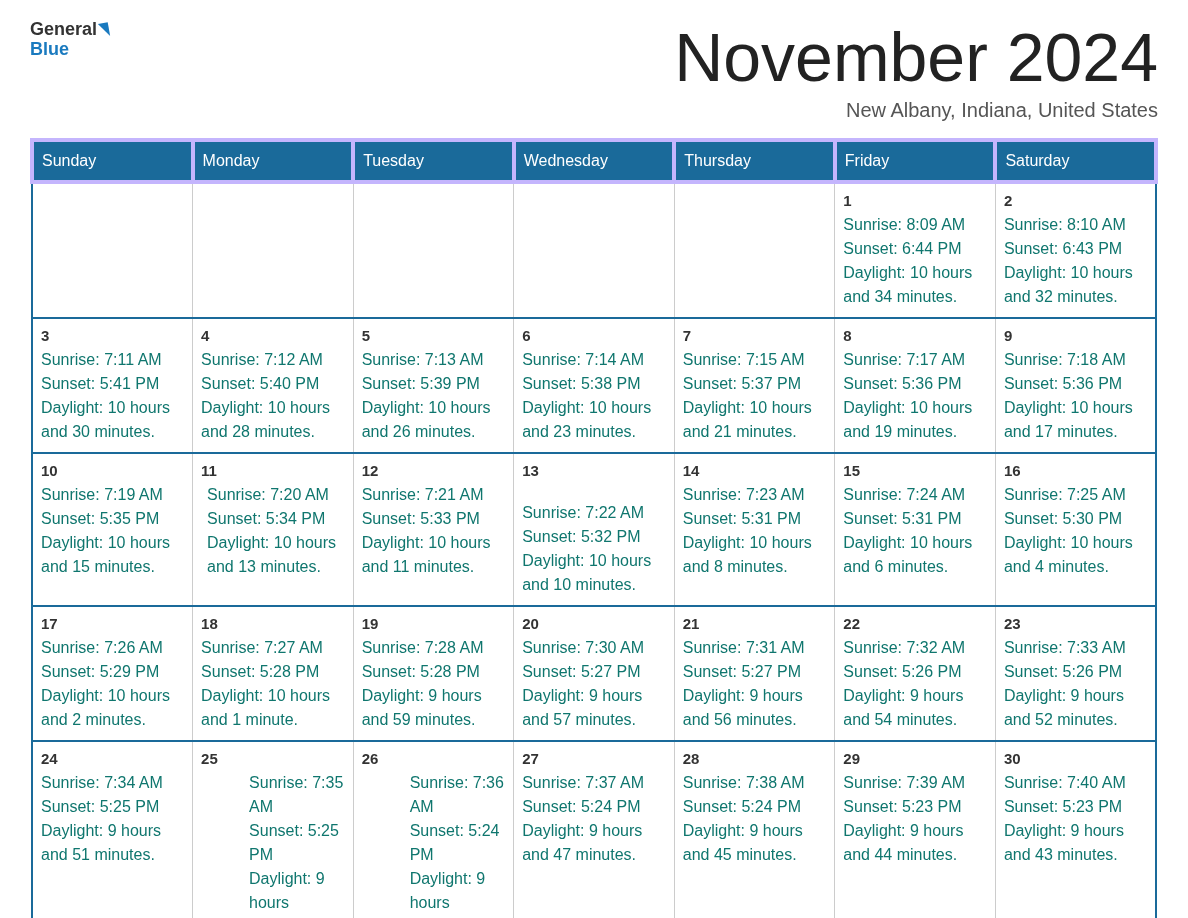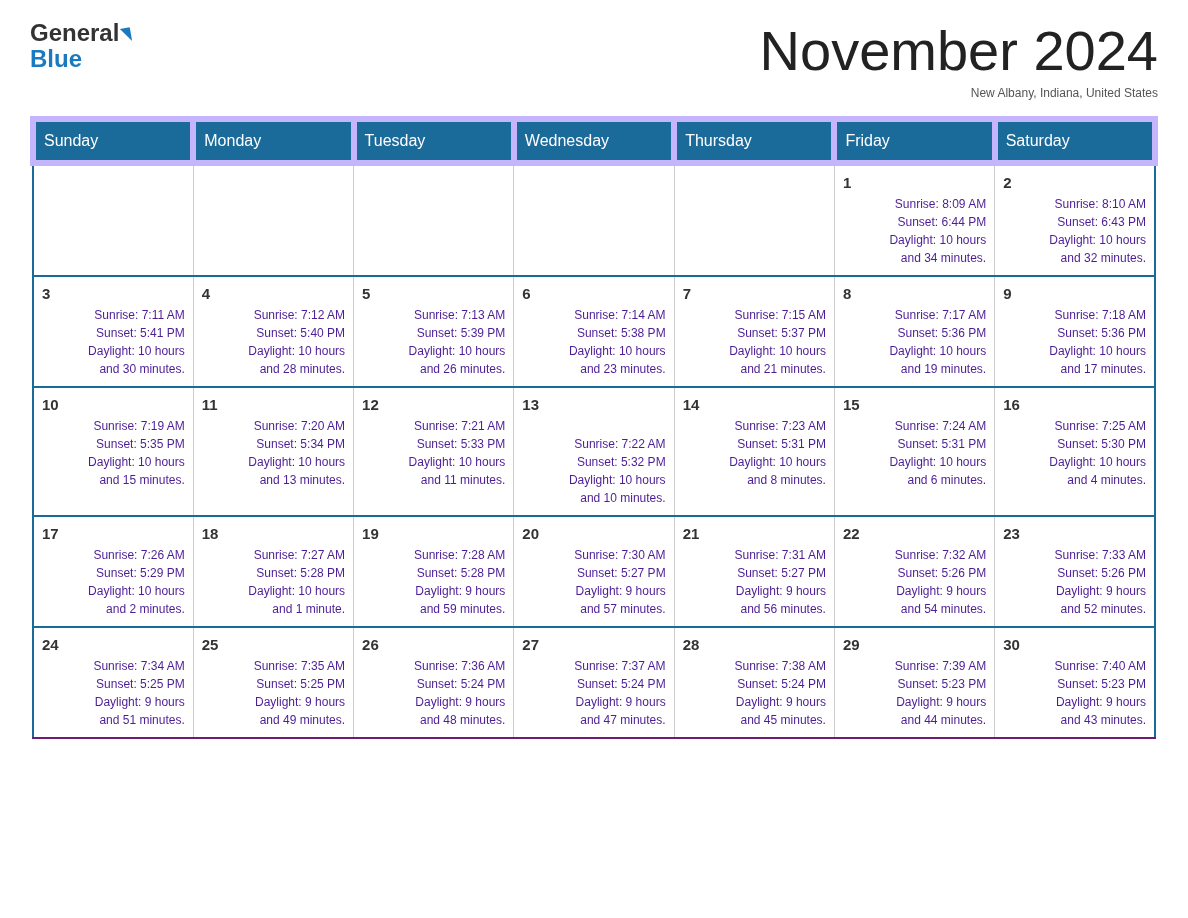--- a/index.html
+++ b/index.html
@@ -16,21 +16,21 @@
       justify-content: space-between;
       align-items: flex-start;
       margin-bottom: 16px;
     }
     .logo-area {
       display: flex;
       flex-direction: column;
       align-items: flex-start;
     }
     .logo-text {
-      font-size: 24px;
+      font-size: 18px;
       font-weight: bold;
       color: #333;
       line-height: 1.1;
     }
     .logo-text span.blue {
       color: #1a7abf;
     }
     .logo-triangle {
       display: inline-block;
       width: 0;
@@ -39,44 +39,44 @@
       border-right: 0px solid transparent;
       border-top: 14px solid #1a7abf;
       margin-left: 2px;
       vertical-align: middle;
       transform: rotate(-10deg);
     }
     .title-area {
       text-align: right;
     }
     .month-title {
-      font-size: 56px;
+      font-size: 68px;
       font-weight: normal;
       color: #222;
       line-height: 1.1;
       margin-left: 6px;
     }
     .location-subtitle {
-      font-size: 12px;
+      font-size: 20px;
       color: #555;
       margin-top: 4px;
     }
     .calendar-table {
       width: 100%;
       border-collapse: collapse;
       table-layout: fixed;
     }
     .calendar-table th {
       background-color: #1a6a9a;
       color: #fff;
       padding: 10px 8px;
       text-align: left;
       font-size: 16px;
       font-weight: normal;
-      border: 6px solid #c4b5fd;
+      border: 4px solid #c4b5fd;
     }
     .calendar-table td {
       border: 1px solid #ccc;
       vertical-align: top;
       padding: 8px;
       height: 110px;
       font-size: 13px;
       color: #333;
     }
     .calendar-table tr:first-child td {
@@ -91,24 +91,23 @@
     .calendar-table tbody tr:last-child td {
       border-bottom: 2px solid #701a75;
     }
     .day-number {
       font-size: 15px;
       font-weight: bold;
       margin-bottom: 4px;
       display: block;
     }
     .day-info {
-      font-size: 12px;
+      font-size: 16px;
       line-height: 1.5;
-      color: #4c1d95;
-      text-align: right;
+      color: #0f766e;
     }
     .empty-cell {
       background: #fff;
     }
     .row-separator td {
       border-top: 2px solid #1a6a9a !important;
     }
   </style>
 </head>
 <body>
@@ -286,21 +285,21 @@
         </td>
         <td>
           <span class="day-number">20</span>
           <div class="day-info" style="white-space: pre-line;">Sunrise: 7:30 AM
 Sunset: 5:27 PM
 Daylight: 9 hours
 and 57 minutes.</div>
         </td>
         <td>
           <span class="day-number">21</span>
-          <div class="day-info" style="white-space: pre-line; margin-left: 8px;">Sunrise: 7:31 AM
+          <div class="day-info" style="white-space: pre-line;">Sunrise: 7:31 AM
 Sunset: 5:27 PM
 Daylight: 9 hours
 and 56 minutes.</div>
         </td>
         <td>
           <span class="day-number">22</span>
           <div class="day-info" style="white-space: pre-line;">Sunrise: 7:32 AM
 Sunset: 5:26 PM
 Daylight: 9 hours
 and 54 minutes.</div>

